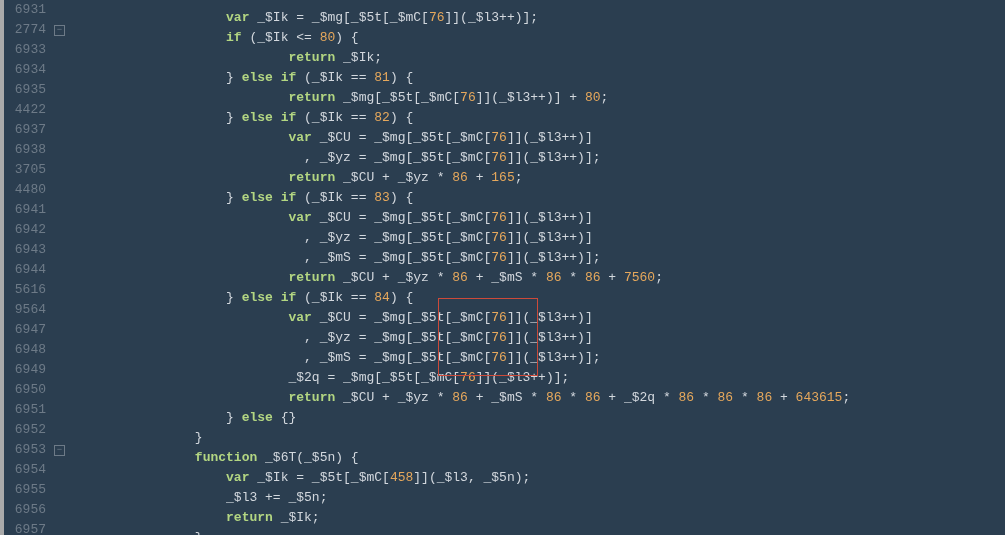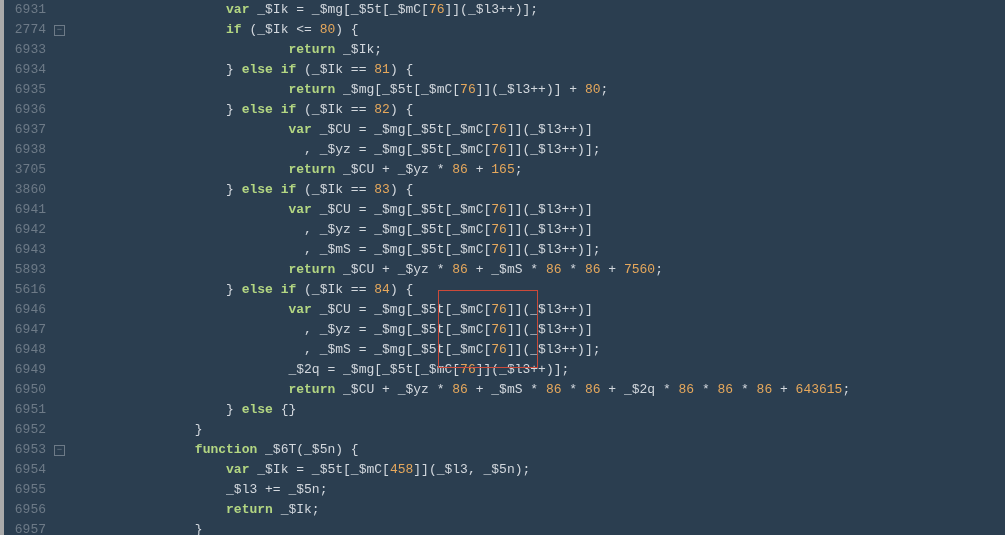--- a/index.html
+++ b/index.html
@@ -51,20 +51,21 @@
     font-size: 9px;
     line-height: 9px;
     text-align: center;
     background: #2b3e50;
   }
   .code {
     flex: 1;
     white-space: pre;
     position: relative;
     padding-left: 4px;
+    margin-top: 8px;
   }
   .line {
     height: 20px;
   }
   .kw { color: #b3d682; font-weight: bold; }
   .num { color: #e6a85c; }
   .id { color: #d3d8de; }
   .red-box {
     position: absolute;
     border: 1px solid #cc4a3a;
@@ -75,31 +76,31 @@
 <body>
 
 <div class="editor">
   <div class="sidebar-margin"></div>
   <div class="gutter" id="gutter">
       <div class="line">6931</div>
       <div class="line">2774</div>
       <div class="line">6933</div>
       <div class="line">6934</div>
       <div class="line">6935</div>
-      <div class="line">6936</div>
+      <div class="line">4422</div>
       <div class="line">6937</div>
       <div class="line">6938</div>
       <div class="line">3705</div>
-      <div class="line">3860</div>
+      <div class="line">4480</div>
       <div class="line">6941</div>
       <div class="line">6942</div>
       <div class="line">6943</div>
-      <div class="line">5893</div>
+      <div class="line">6944</div>
       <div class="line">5616</div>
-      <div class="line">6946</div>
+      <div class="line">9564</div>
       <div class="line">6947</div>
       <div class="line">6948</div>
       <div class="line">6949</div>
       <div class="line">6950</div>
       <div class="line">6951</div>
       <div class="line">6952</div>
       <div class="line">6953</div>
       <div class="line">6954</div>
       <div class="line">6955</div>
       <div class="line">6956</div>

